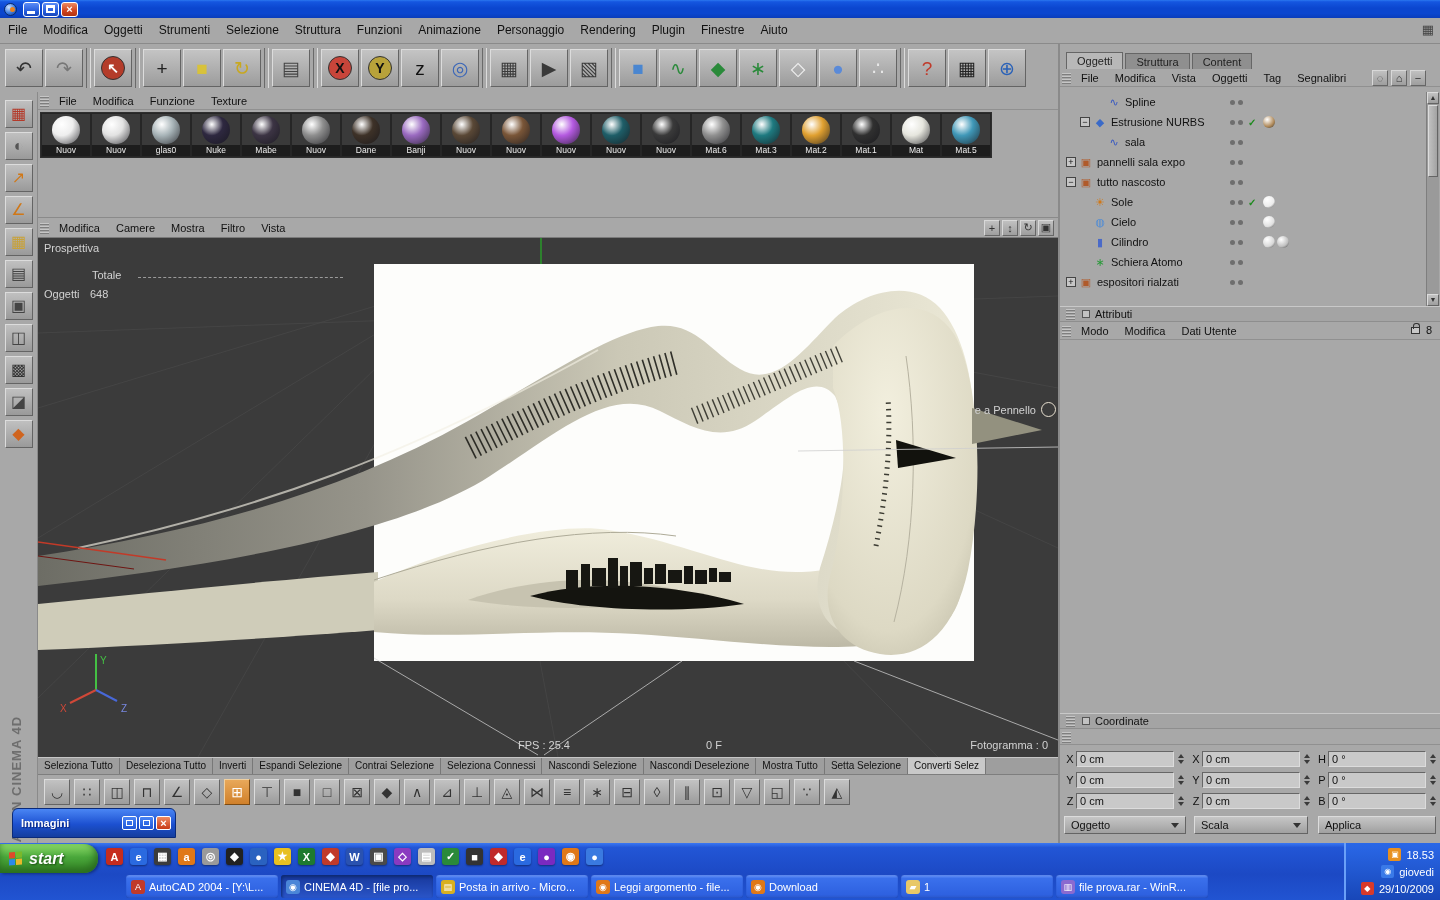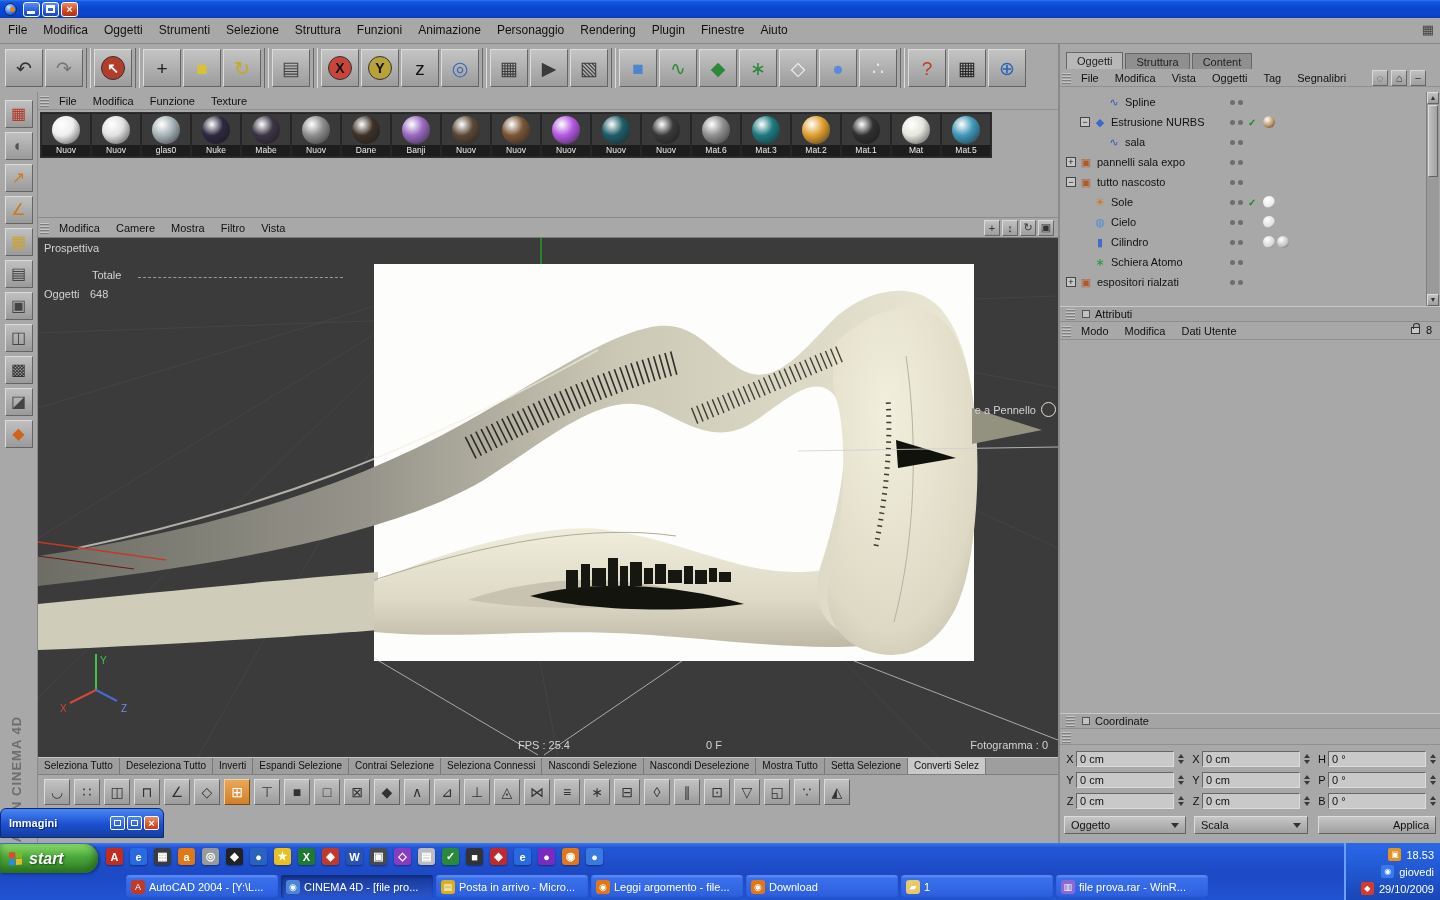--- a/index.html
+++ b/index.html
@@ -77,21 +77,21 @@
 
 #bottombar{position:absolute;left:38px;top:775px;width:1020px;height:68px;background:#a8a8a8}
 #bottombar-icons{display:flex;gap:4px;padding:4px 0 0 6px}
 .bbtn{width:26px;height:26px;flex:none;display:flex;align-items:center;justify-content:center;
   background:linear-gradient(180deg,#c2c2c2,#9c9c9c);border:1px solid;border-color:#dcdcdc #646464 #646464 #dcdcdc}
 .bactive{background:linear-gradient(180deg,#e8a85a,#d0802a);border-color:#f0d0a0 #7a4a14 #7a4a14 #f0d0a0}
 .bglyph{font-size:14px;color:#333;line-height:1}
 .bactive .bglyph{color:#fff}
 
 
-#immagini{position:absolute;left:0;top:808px;width:164px;height:30px;z-index:5;display:flex;align-items:center;padding:0 4px 0 8px;
+#immagini{position:absolute;left:12px;top:808px;width:164px;height:30px;z-index:5;display:flex;align-items:center;padding:0 4px 0 8px;
   background:linear-gradient(180deg,#4a86f4 0%,#1c50d0 55%,#143e9e 100%);border:1px solid #0a2a7a;border-radius:6px 6px 0 0}
 #immagini .ttl{color:#fff;font-weight:bold;font-size:11px;flex:1;text-shadow:1px 1px 1px #05227a}
 .imb{width:15px;height:14px;margin-left:2px;border:1px solid #fff;border-radius:2px;flex:none;display:flex;align-items:center;justify-content:center;color:#fff;
   background:linear-gradient(180deg,#4a84f4,#2057d8)}
 .imb.close{background:linear-gradient(180deg,#ee8a62,#c83a16);font-weight:bold}
 .imb .sq{width:7px;height:6px;border:1px solid #fff}
 
 
 #rightpanel{position:absolute;left:1058px;top:44px;width:382px;height:799px;background:#a8a8a8;border-left:2px solid #8a8a8a}
 #rtabs{position:absolute;left:6px;top:8px;display:flex;align-items:flex-end;height:17px}
@@ -126,21 +126,21 @@
 .c-field{flex:1;height:16px;background:#c9c9c9;border:1px solid;border-color:#666 #dcdcdc #dcdcdc #666;font-size:11px;padding:0 3px;display:flex;align-items:center;overflow:hidden}
 .c-spin{width:11px;display:flex;flex-direction:column;gap:2px;align-items:center;margin-left:1px;flex:none}
 .c-spin b{width:0;height:0;border-left:3px solid transparent;border-right:3px solid transparent;display:block}
 .spin-up{border-bottom:4px solid #3a3a3a}
 .spin-dn{border-top:4px solid #3a3a3a}
 .combo{position:absolute;height:18px;background:linear-gradient(180deg,#c6c6c6,#a0a0a0);border:1px solid;border-color:#dcdcdc #646464 #646464 #dcdcdc;
   font-size:11px;display:flex;align-items:center;justify-content:space-between;padding:0 6px}
 .combo .arr{width:0;height:0;border-left:4px solid transparent;border-right:4px solid transparent;border-top:5px solid #333}
 #combo-oggetto{left:4px;top:772px;width:122px}
 #combo-scala{left:134px;top:772px;width:114px}
-#btn-applica{left:258px;top:772px;width:118px;justify-content:flex-end}
+#btn-applica{left:258px;top:772px;width:118px;justify-content:flex-start}
 
 
 #taskbar{position:absolute;left:0;top:843px;width:1440px;height:57px;z-index:10;
   background:linear-gradient(180deg,#3a77f2 0%,#2256d6 8%,#1c49c4 55%,#2154d2 100%)}
 #start{position:absolute;left:0;top:1px;width:98px;height:29px;border-radius:0 14px 14px 0;display:flex;align-items:center;gap:6px;padding-left:9px;
   background:linear-gradient(180deg,#8ede6a,#4aa73b 45%,#378c28 92%);box-shadow:inset -2px -4px 8px #2a6a1e,2px 1px 3px rgba(0,0,0,.35);
   color:#fff;font-weight:bold;font-style:italic;font-size:16px;text-shadow:1px 1px 2px #1a4a12}
 .flag{width:14px;height:14px;display:grid;grid-template-columns:6px 6px;grid-template-rows:6px 6px;gap:1px;transform:skewY(-4deg)}
 .flag i:nth-child(1){background:#e04a2a}.flag i:nth-child(2){background:#7ab82a}
 .flag i:nth-child(3){background:#2a8ae8}.flag i:nth-child(4){background:#e8b82a}

